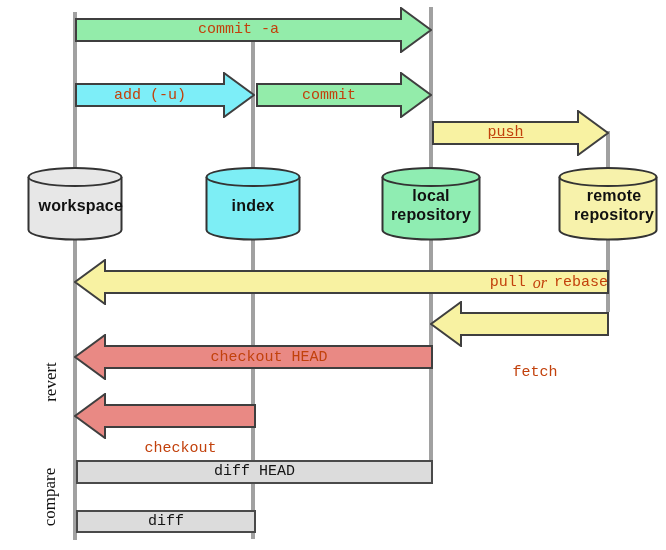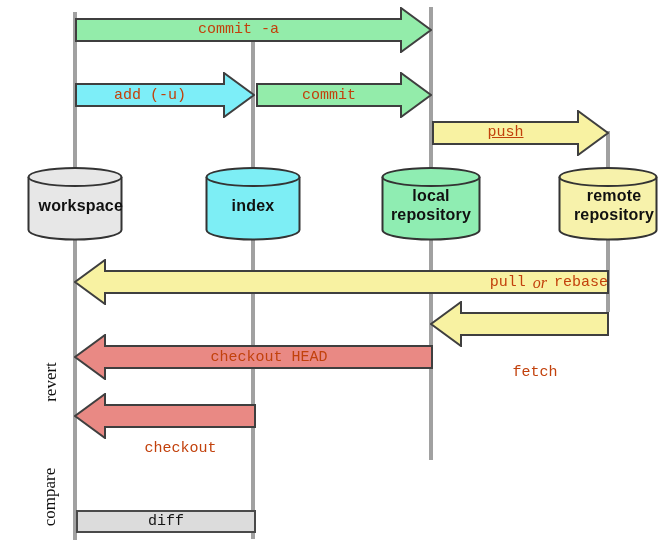--- a/index.html
+++ b/index.html
@@ -67,20 +67,21 @@
   <svg class="arrow-svg" style="left:74px;top:334px;" width="359" height="46">
     <polygon points="358,12 31,12 31,1 1,23 31,45 31,34 358,34" stroke="#3f3f3f" stroke-width="2" stroke-linejoin="miter" fill="#e98984"></polygon>
   </svg>
   <div class="alabel" style="left:106px;top:346px;width:326px;">checkout HEAD</div>
 
   <svg class="arrow-svg" style="left:74px;top:393px;" width="182" height="46">
     <polygon points="181,12 31,12 31,1 1,23 31,45 31,34 181,34" stroke="#3f3f3f" stroke-width="2" stroke-linejoin="miter" fill="#e98984"></polygon>
   </svg>
   <div class="alabel" style="left:106px;top:405px;width:149px;margin-top:32px;">checkout</div>
 
+  <div class="bar" style="left:76px;top:460px;width:357px;height:24px;line-height:20px;background:#dcdcdc;">diff HEAD</div>
 
   <div class="bar" style="left:76px;top:510px;width:180px;height:23px;line-height:19px;background:#dcdcdc;">diff</div>
 
   <svg class="cyl" style="left:27px;top:167px;" width="96" height="74">
     <path d="M1.5,10 V63 A46.5,9.5 0 0 0 94.5,63 V10" stroke="#333" stroke-width="2" fill="#e7e7e7"></path>
     <ellipse cx="48" cy="10" rx="46.5" ry="9" stroke="#333" stroke-width="2" fill="#e7e7e7"></ellipse>
   </svg>
   <div class="cyl-label" style="left:27px;top:183px;width:96px;height:44px;align-items:flex-end;">
     <span>workspace</span>
   </div>

